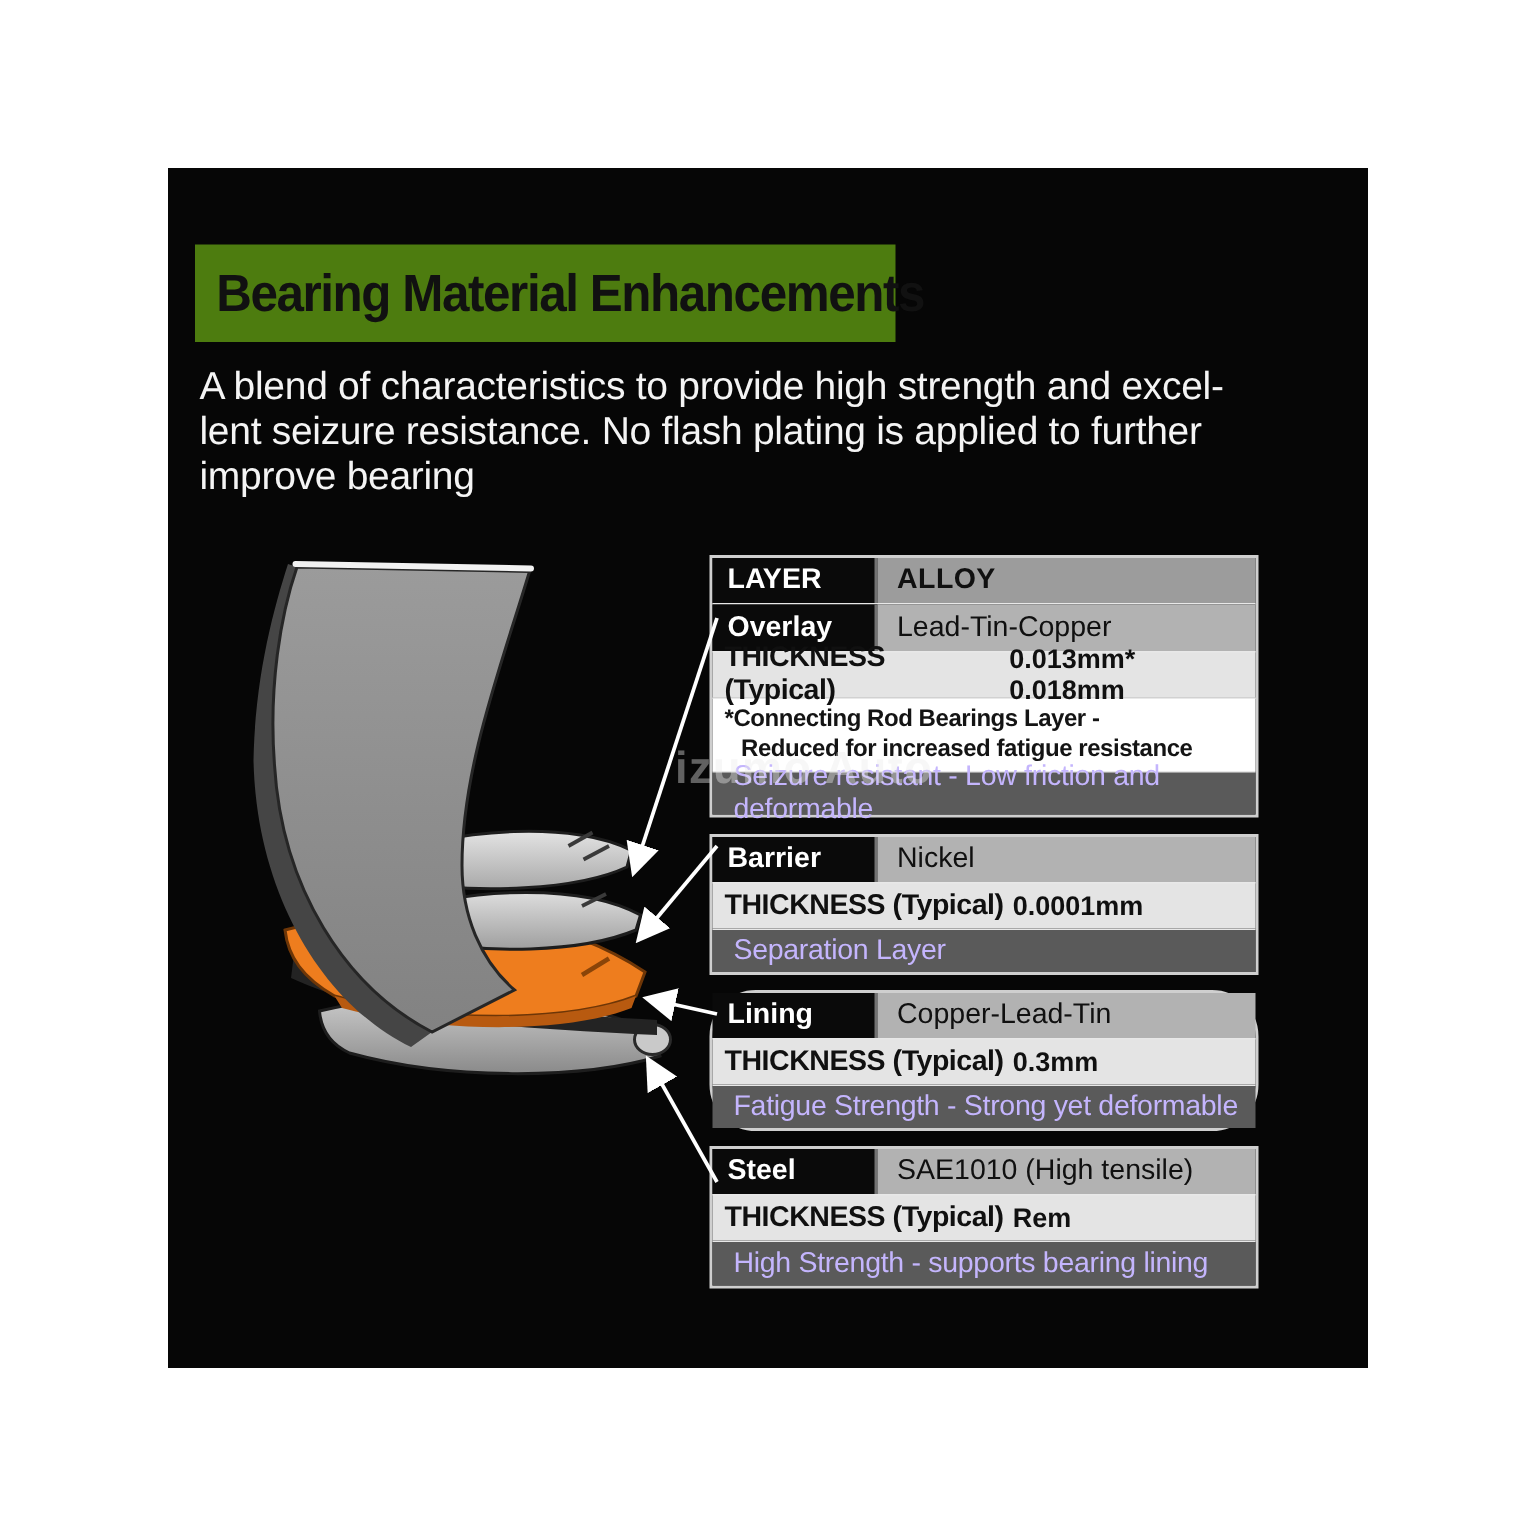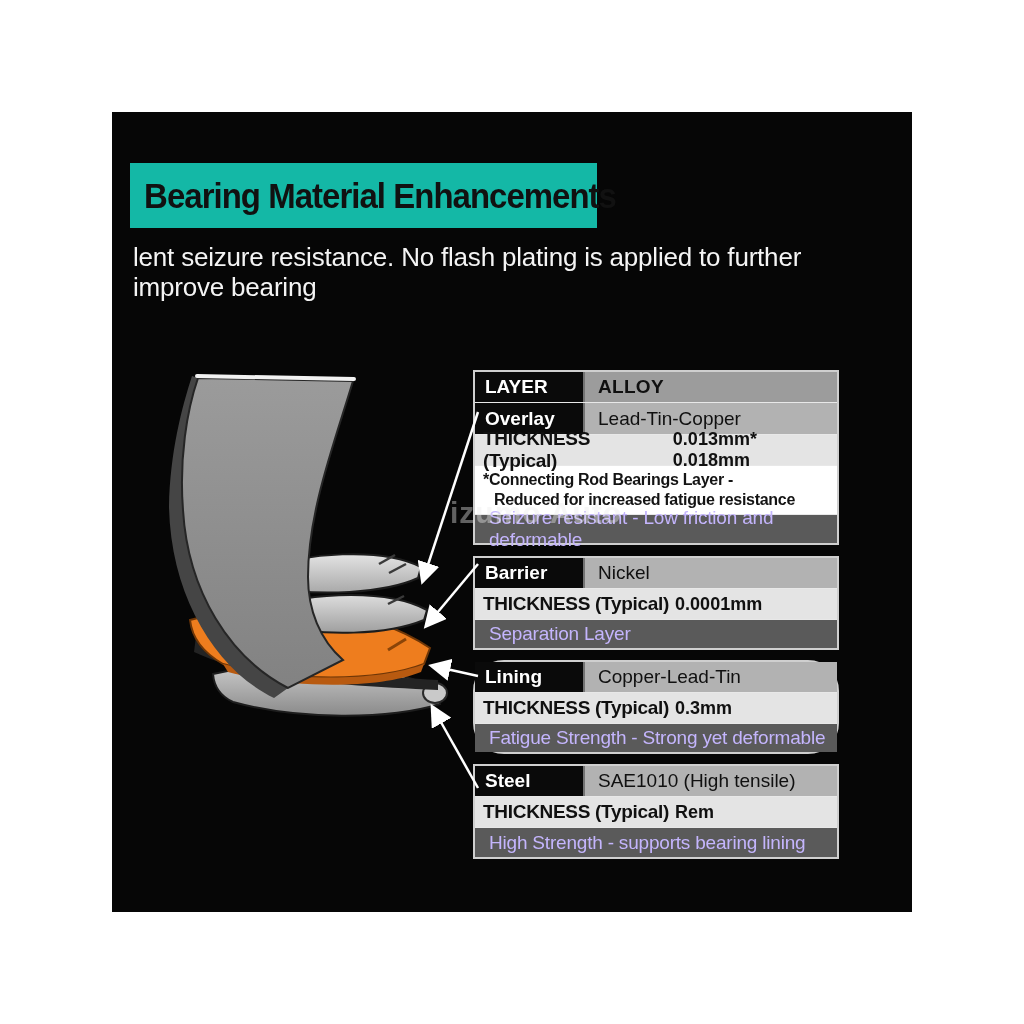--- a/index.html
+++ b/index.html
@@ -1,21 +1,21 @@
 <!DOCTYPE html>
 <html><head>
 <meta charset="utf-8">
 <style>
   html,body{margin:0;padding:0;background:#ffffff;}
   #stage{position:relative;width:1024px;height:1024px;background:#ffffff;overflow:hidden;
          font-family:"Liberation Sans","DejaVu Sans",sans-serif;}
   #panel{position:absolute;left:112px;top:112px;width:800px;height:800px;background:#060606;}
 
   
-  .banner{position:absolute;left:18px;top:51px;width:467px;height:65px;background:#14b8a6;
+  .banner{position:absolute;left:18px;top:51px;width:467px;height:65px;background:#4d7c0f;
           display:flex;align-items:center;}
   .banner h1{margin:0;padding-left:15px;font-size:35px;font-weight:bold;color:#111111;
              letter-spacing:-1px;white-space:nowrap;display:inline-block;
              transform:scaleX(0.94);transform-origin:left center;}
 
   
   .intro{position:absolute;left:21px;top:130px;width:720px;color:#f4f4f4;
          font-size:26px;line-height:30px;letter-spacing:-0.2px;}
 
   
@@ -53,20 +53,21 @@
 <body>
 
 <div id="stage">
   <div id="panel">
 
     <div class="banner">
       <h1>Bearing Material Enhancements</h1>
     </div>
 
     <div class="intro">
+      <div>A blend of characteristics to provide high strength and excel-</div>
       <div>lent seizure resistance. No flash plating is applied to further</div>
       <div>improve bearing</div>
     </div>
 
     <svg id="bearing-svg" viewBox="0 0 345 395">
       <defs>
         <linearGradient id="gShell" x1="0" y1="0" x2="0" y2="1">
           <stop offset="0" stop-color="#9b9b9b"></stop>
             <stop offset="1" stop-color="#828282"></stop>
         </linearGradient>

